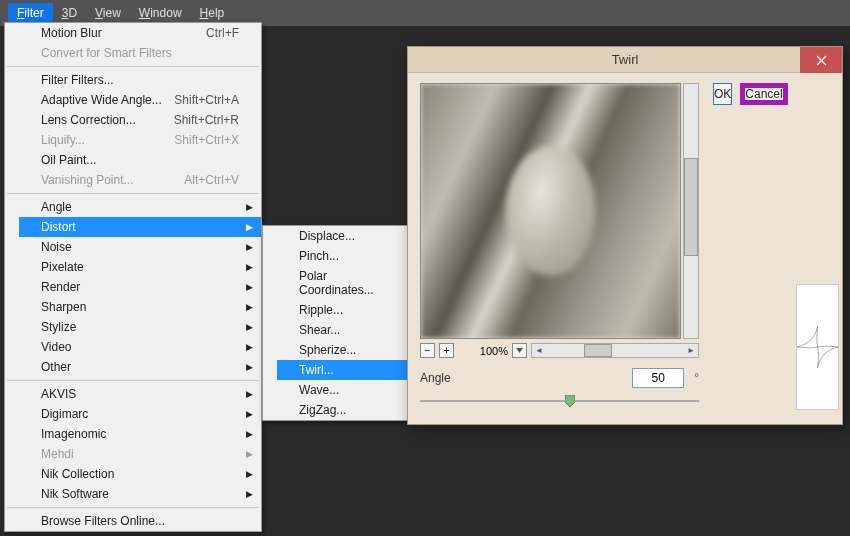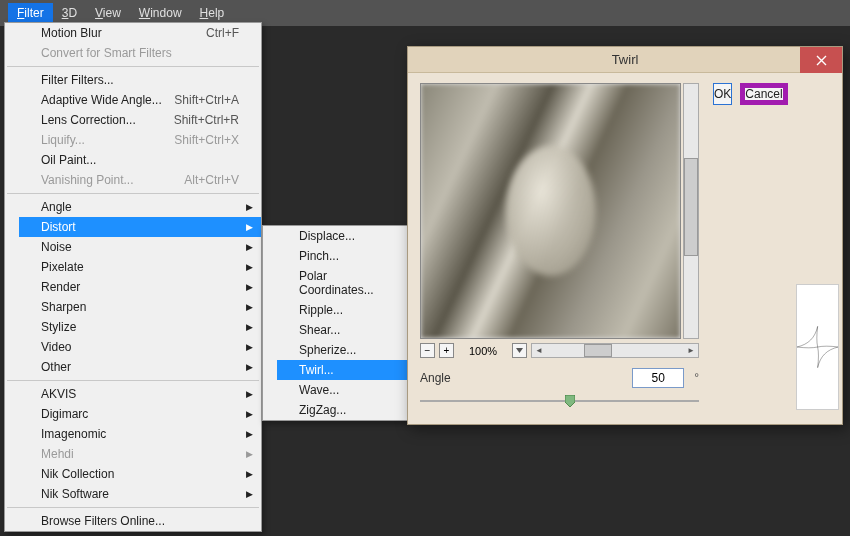--- a/index.html
+++ b/index.html
@@ -35,21 +35,21 @@
 .left-col { flex: 1; }
 .preview-wrap { display: flex; gap: 2px; }
 .preview { width: 261px; height: 256px; background: #dcdcdc; border: 1px solid #888; position: relative; overflow: hidden; }
 .preview-img { width: 100%; height: 100%; background: linear-gradient(115deg, #8a8779 0%, #c0bcaf 20%, #5a5649 35%, #d8d4c8 45%, #6c6758 55%, #9a968a 70%, #bfbbad 85%, #7c7768 100%); filter: blur(2px); }
 .preview-face { position: absolute; left: 50%; top: 50%; transform: translate(-50%,-50%); width: 90px; height: 130px; border-radius: 50%; background: radial-gradient(ellipse at 40% 35%, #eae6da 0%, #b9b4a5 60%, #8c8778 100%); filter: blur(3px); opacity: .9; }
 .vscroll { width: 16px; background: #e8e8e8; border: 1px solid #aaa; position: relative; }
 .vscroll-thumb { position: absolute; left: 0; right: 0; top: 74px; height: 98px; background: #cdcdcd; border: 1px solid #999; }
 
 .zoom-row { display: flex; align-items: center; gap: 4px; margin-top: 4px; }
 .zoombtn { width: 15px; height: 15px; border: 1px solid #888; background: #f5f5f5; font-size: 10px; display: flex; align-items: center; justify-content: center; }
-.zoomval { width: 50px; text-align: center; font-size: 11px; }
+.zoomval { width: 50px; text-align: right; font-size: 11px; }
 .zoomdrop { width: 15px; height: 15px; border: 1px solid #888; background: #f5f5f5; display: flex; align-items: center; justify-content: center; }
 .zoomdrop svg { width: 7px; height: 5px; }
 .hscroll { flex: 1; height: 15px; background: #e8e8e8; border: 1px solid #aaa; position: relative; display: flex; align-items: center; }
 .hscroll-arrow { width: 14px; height: 100%; display: flex; align-items: center; justify-content: center; font-size: 8px; color: #555; }
 .hscroll-track { flex: 1; height: 100%; position: relative; }
 .hscroll-thumb { position: absolute; left: 38px; width: 28px; top: 0; bottom: 0; background: #cdcdcd; border: 1px solid #999; }
 
 .angle-row { display: flex; align-items: center; gap: 10px; margin-top: 10px; font-size: 12px; color: #333; justify-content: center; }
 .angle-row .spacer { flex: 1; }
 .angle-input { width: 52px; height: 20px; border: 1px solid #7a9ac9; background: #fff; font-size: 12px; text-align: center; }

